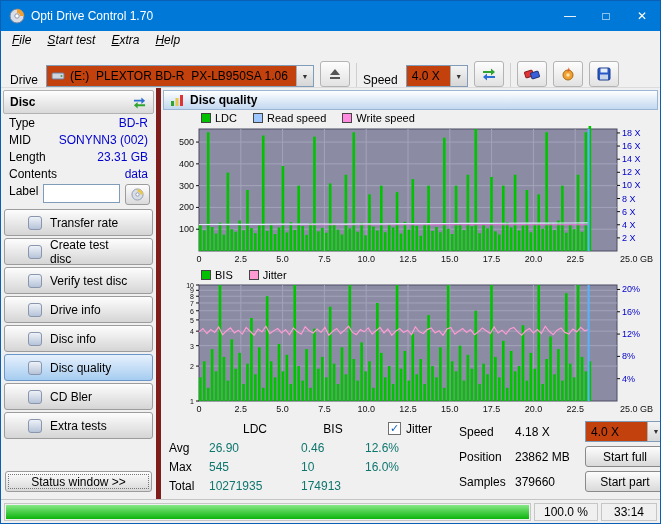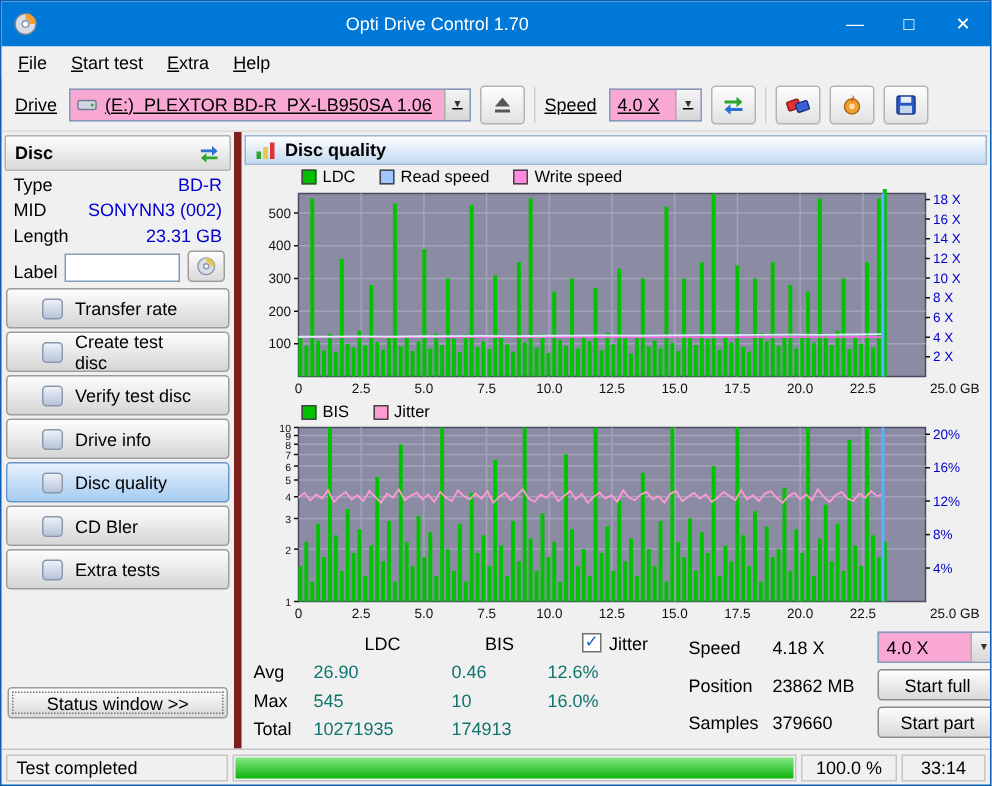--- a/index.html
+++ b/index.html
@@ -2,55 +2,55 @@
 <html><head>
 <meta charset="utf-8">
 <style>
   * { margin:0; padding:0; box-sizing:border-box; }
   body { background:#555; font-family:"Liberation Sans", sans-serif; }
   .window{ width:661px; height:524px; border:1px solid #0a5fb4; background:#f0f0f0;
            display:flex; flex-direction:column; font-size:12px; color:#000; overflow:hidden;}
   
   .titlebar{ height:30px; background:#0078d7; color:#fff; display:flex; align-items:center; flex:0 0 auto;}
   .title-icon{ width:16px; height:16px; margin:0 6px 0 8px; }
-  .title-text{ flex:1; font-size:12px;text-align:center; }
+  .title-text{ flex:1; font-size:12px; }
   .cap-btn{ width:36px; height:30px; display:flex; align-items:center; justify-content:center; font-size:12px;}
   
-  .menubar{ height:21px; display:flex; align-items:center; padding-left:3px; background:#f0f0f0; flex:0 0 auto;}
+  .menubar{ height:21px; display:flex; padding-left:3px; background:#f0f0f0; flex:0 0 auto;font-style:italic;}
   .menu-item{ display:inline-block; padding:2px 8px; }
   .menu-item::first-letter{ text-decoration:underline; }
   
-  .toolbar{ height:36px; display:flex; align-items:center; gap:6px; padding:0 9px;
-            border-bottom:1px solid #dcdcdc; flex:0 0 auto;text-decoration:underline;}
-  .combo{ height:22px; background:#f9a8d4; border:1px solid #7f9db9; display:flex; align-items:center; overflow:hidden;}
+  .toolbar{ height:36px; display:flex; align-items:flex-end; gap:6px; padding:0 9px;
+            border-bottom:1px solid #dcdcdc; flex:0 0 auto;}
+  .combo{ height:22px; background:#c2410c; border:1px solid #7f9db9; display:flex; align-items:center; overflow:hidden;}
   .combo-text{ padding:0 5px; white-space:pre; flex:1; }
   .combo-arrow{ width:17px; height:20px; background:linear-gradient(#f4f4f4,#d6d6d6); border-left:1px solid #aeaeae;
                 display:flex; align-items:center; justify-content:center; font-size:7px; color:#333;}
   .tbtn{ width:30px; height:26px; border:1px solid #b4b4b4; border-radius:3px;
          background:linear-gradient(#fdfdfd,#e2e2e2); display:flex; align-items:center; justify-content:center;}
   .tsep{ width:1px; height:24px; background:#cfcfcf; }
   .tlabel{ padding-right:2px; }
   
   .content{ flex:1 1 auto; display:flex; min-height:0;}
   
   .sidebar{ width:160px; flex:0 0 160px; border-right:5px solid #7f1d1d; display:flex; flex-direction:column; padding:2px;}
   .disc-header{ height:24px; display:flex; align-items:center; justify-content:space-between; padding:0 6px;
                 background:linear-gradient(#fefefe,#d9d9d9); border:1px solid #b2b2b2; border-radius:2px; font-weight:bold;}
   .f-row{ display:flex; justify-content:space-between; padding:2px 6px 1px 6px;}
   .f-val{ color:#0000d0; }
-  .label-row{ display:flex; align-items:flex-end; gap:5px; padding:2px 4px 3px 6px;}
+  .label-row{ display:flex; align-items:flex-start; gap:5px; padding:2px 4px 3px 6px;}
   .label-input{ flex:1; height:19px; border:1px solid #7f9db9; background:#fff; font:inherit; padding:0 3px; min-width:0;}
   .mini-btn{ width:25px; height:21px; border:1px solid #9c9c9c; border-radius:3px;
              background:linear-gradient(#fdfdfd,#dadada); display:flex; align-items:center; justify-content:center; flex:0 0 auto;}
   .side-btn{ height:27px; margin:1px 1px; display:flex; align-items:center; gap:8px; padding:0 23px;
              border:1px solid #9c9c9c; border-radius:3px; background:linear-gradient(#fdfdfd,#d5d5d5);}
   .side-btn.active{ background:linear-gradient(#e6f1fd,#a6ccf0); border-color:#6a96c8;}
   .side-icon{ width:14px; height:14px; border-radius:3px; flex:0 0 auto;
               background:linear-gradient(#eef2f8,#b6c3d8); border:1px solid #8a96ae;}
-  .status-btn{ margin:auto 2px 18px 2px; height:21px; border:1px solid #9c9c9c; border-radius:3px;
+  .status-btn{ margin:auto 2px 5px 2px; height:21px; border:1px solid #9c9c9c; border-radius:3px;
                background:linear-gradient(#fdfdfd,#d9d9d9); display:flex; align-items:center; justify-content:center;
                outline:1px dotted #777; outline-offset:-4px;}
   
   .main{ flex:1 1 auto; display:flex; flex-direction:column; padding:2px; min-width:0;}
   .panel-header{ height:20px; background:linear-gradient(#feffff,#c2d8f0); border:1px solid #9ab6d4;
                  display:flex; align-items:center; gap:6px; padding:0 6px; font-weight:bold; flex:0 0 auto;}
   .legend{ height:16px; display:flex; align-items:center; gap:16px; padding-left:38px; font-size:11px; flex:0 0 auto;}
   .lg-item{ display:flex; align-items:center; gap:4px;}
   .lg-sq{ width:10px; height:10px; border:1px solid #444; display:inline-block;}
   svg.chart{ display:block; flex:0 0 auto;}
@@ -169,20 +169,24 @@
         <span class="f-val">BD-R</span>
       </div>
       <div class="f-row">
         <span>MID</span>
         <span class="f-val">SONYNN3 (002)</span>
       </div>
       <div class="f-row">
         <span>Length</span>
         <span class="f-val">23.31 GB</span>
       </div>
+      <div class="f-row">
+        <span>Contents</span>
+        <span class="f-val">data</span>
+      </div>
       <div class="label-row">
         <span>Label</span>
         <input class="label-input" value="" style="">
         <div class="mini-btn">
           <svg width="13" height="13" viewBox="0 0 14 14">
             <circle cx="7" cy="7" r="6" fill="#d9dde6" stroke="#8a96ae"></circle>
             <circle cx="7" cy="7" r="1.8" fill="#fff" stroke="#8a96ae"></circle>
             <path d="M7 1 A6 6 0 0 1 13 7 L10 7 A3 3 0 0 0 7 4 Z" fill="#e8c84a"></path>
           </svg>
         </div>
@@ -196,20 +200,24 @@
         <span class="side-icon"></span>
         <span>Create test disc</span>
       </div>
       <div class="side-btn">
         <span class="side-icon"></span>
         <span>Verify test disc</span>
       </div>
       <div class="side-btn">
         <span class="side-icon"></span>
         <span>Drive info</span>
+      </div>
+      <div class="side-btn">
+        <span class="side-icon"></span>
+        <span>Disc info</span>
       </div>
       <div class="side-btn active">
         <span class="side-icon"></span>
         <span>Disc quality</span>
       </div>
       <div class="side-btn">
         <span class="side-icon"></span>
         <span>CD Bler</span>
       </div>
       <div class="side-btn">
@@ -620,21 +628,20 @@
 
           <span>Samples</span>
           <span class="bv">379660</span>
           <div class="btn">Start part</div>
         </div>
       </div>
     </div>
   </div>
 
   <div class="statusbar">
-    <div class="sb-cell sb-text">Test completed</div>
     <div class="sb-cell sb-progress">
       <div class="pg-fill"></div>
     </div>
     <div class="sb-cell sb-pct">100.0 %</div>
     <div class="sb-cell sb-time">33:14</div>
   </div>
 
 </div>
 
 </body></html>

